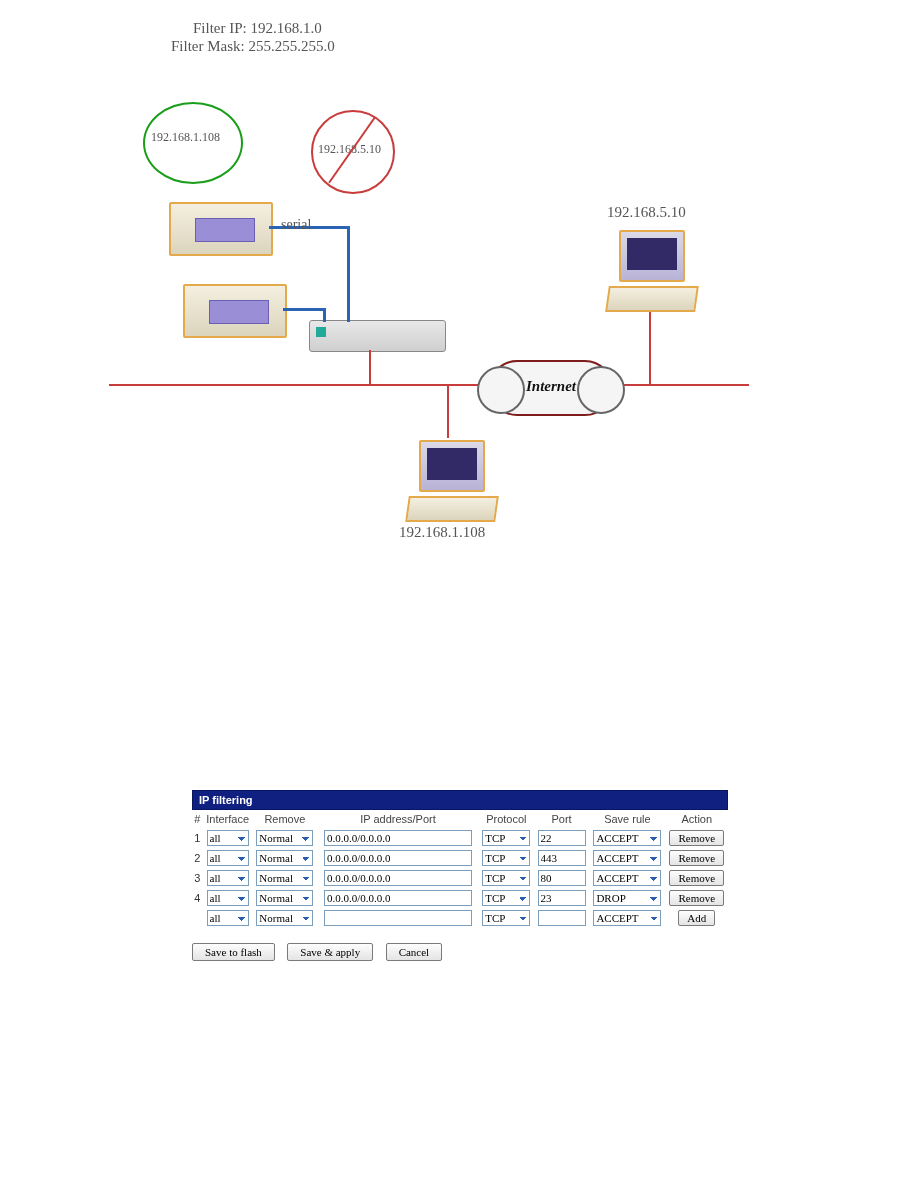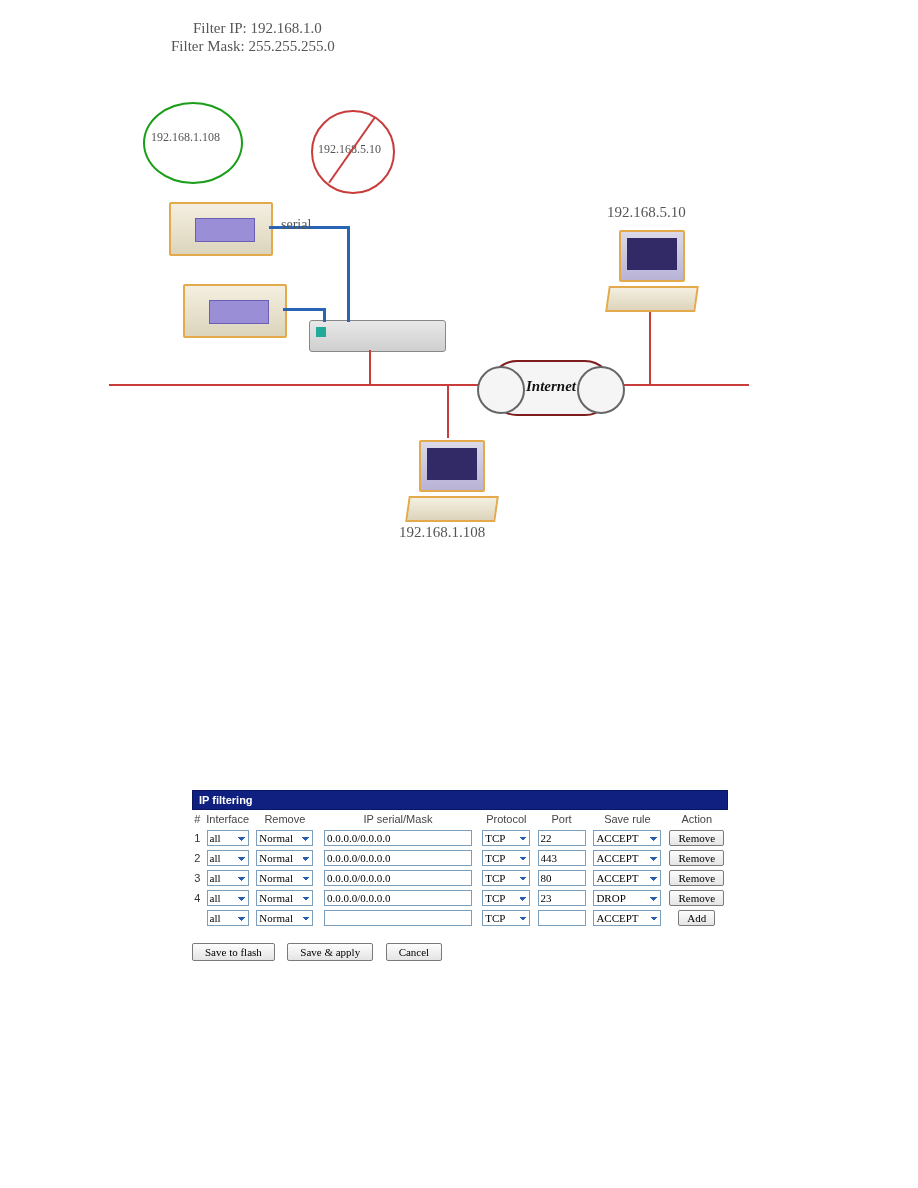--- a/index.html
+++ b/index.html
@@ -97,21 +97,21 @@
 </div>
 
 <div class="panel">
   <div class="ph">IP filtering</div>
   <table class="ip">
     <tbody>
           <tr>
       <th>#</th>
       <th>Interface</th>
       <th>Remove</th>
-      <th>IP serial/Mask</th>
+      <th>IP address/Port</th>
       <th>Protocol</th>
       <th>Port</th>
       <th>Save rule</th>
       <th>Action</th>
     </tr>
     </tbody>
         <tbody id="rows">
           <tr>
             <td>1</td>
             <td><select class="sel-if"><option>all</option></select></td>

